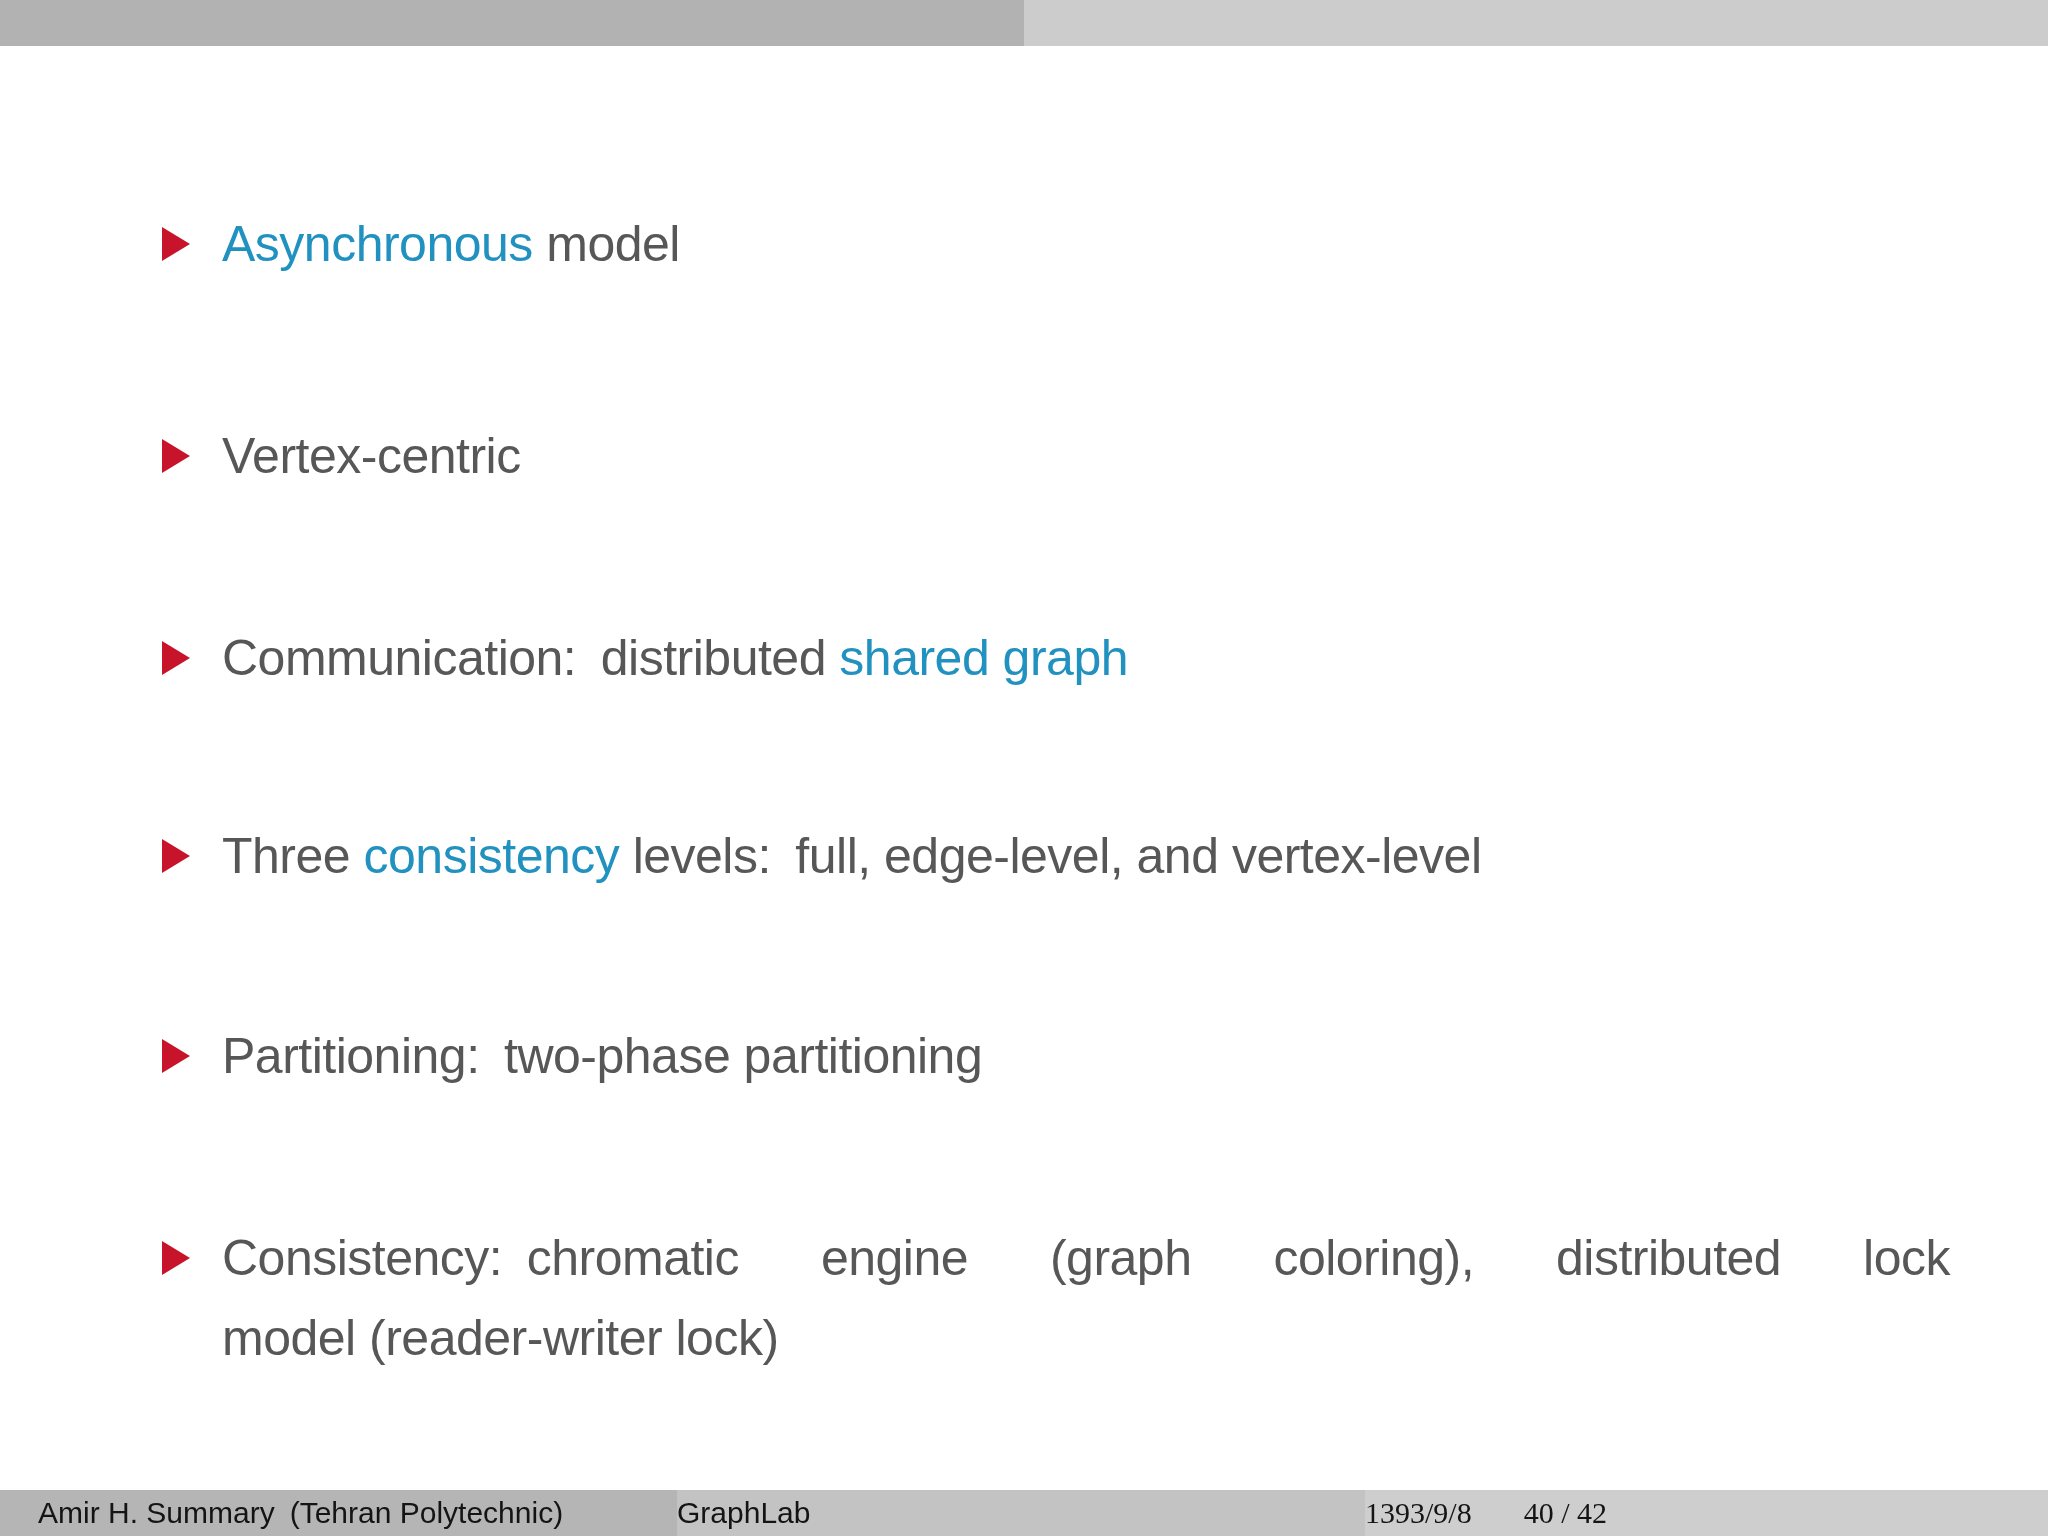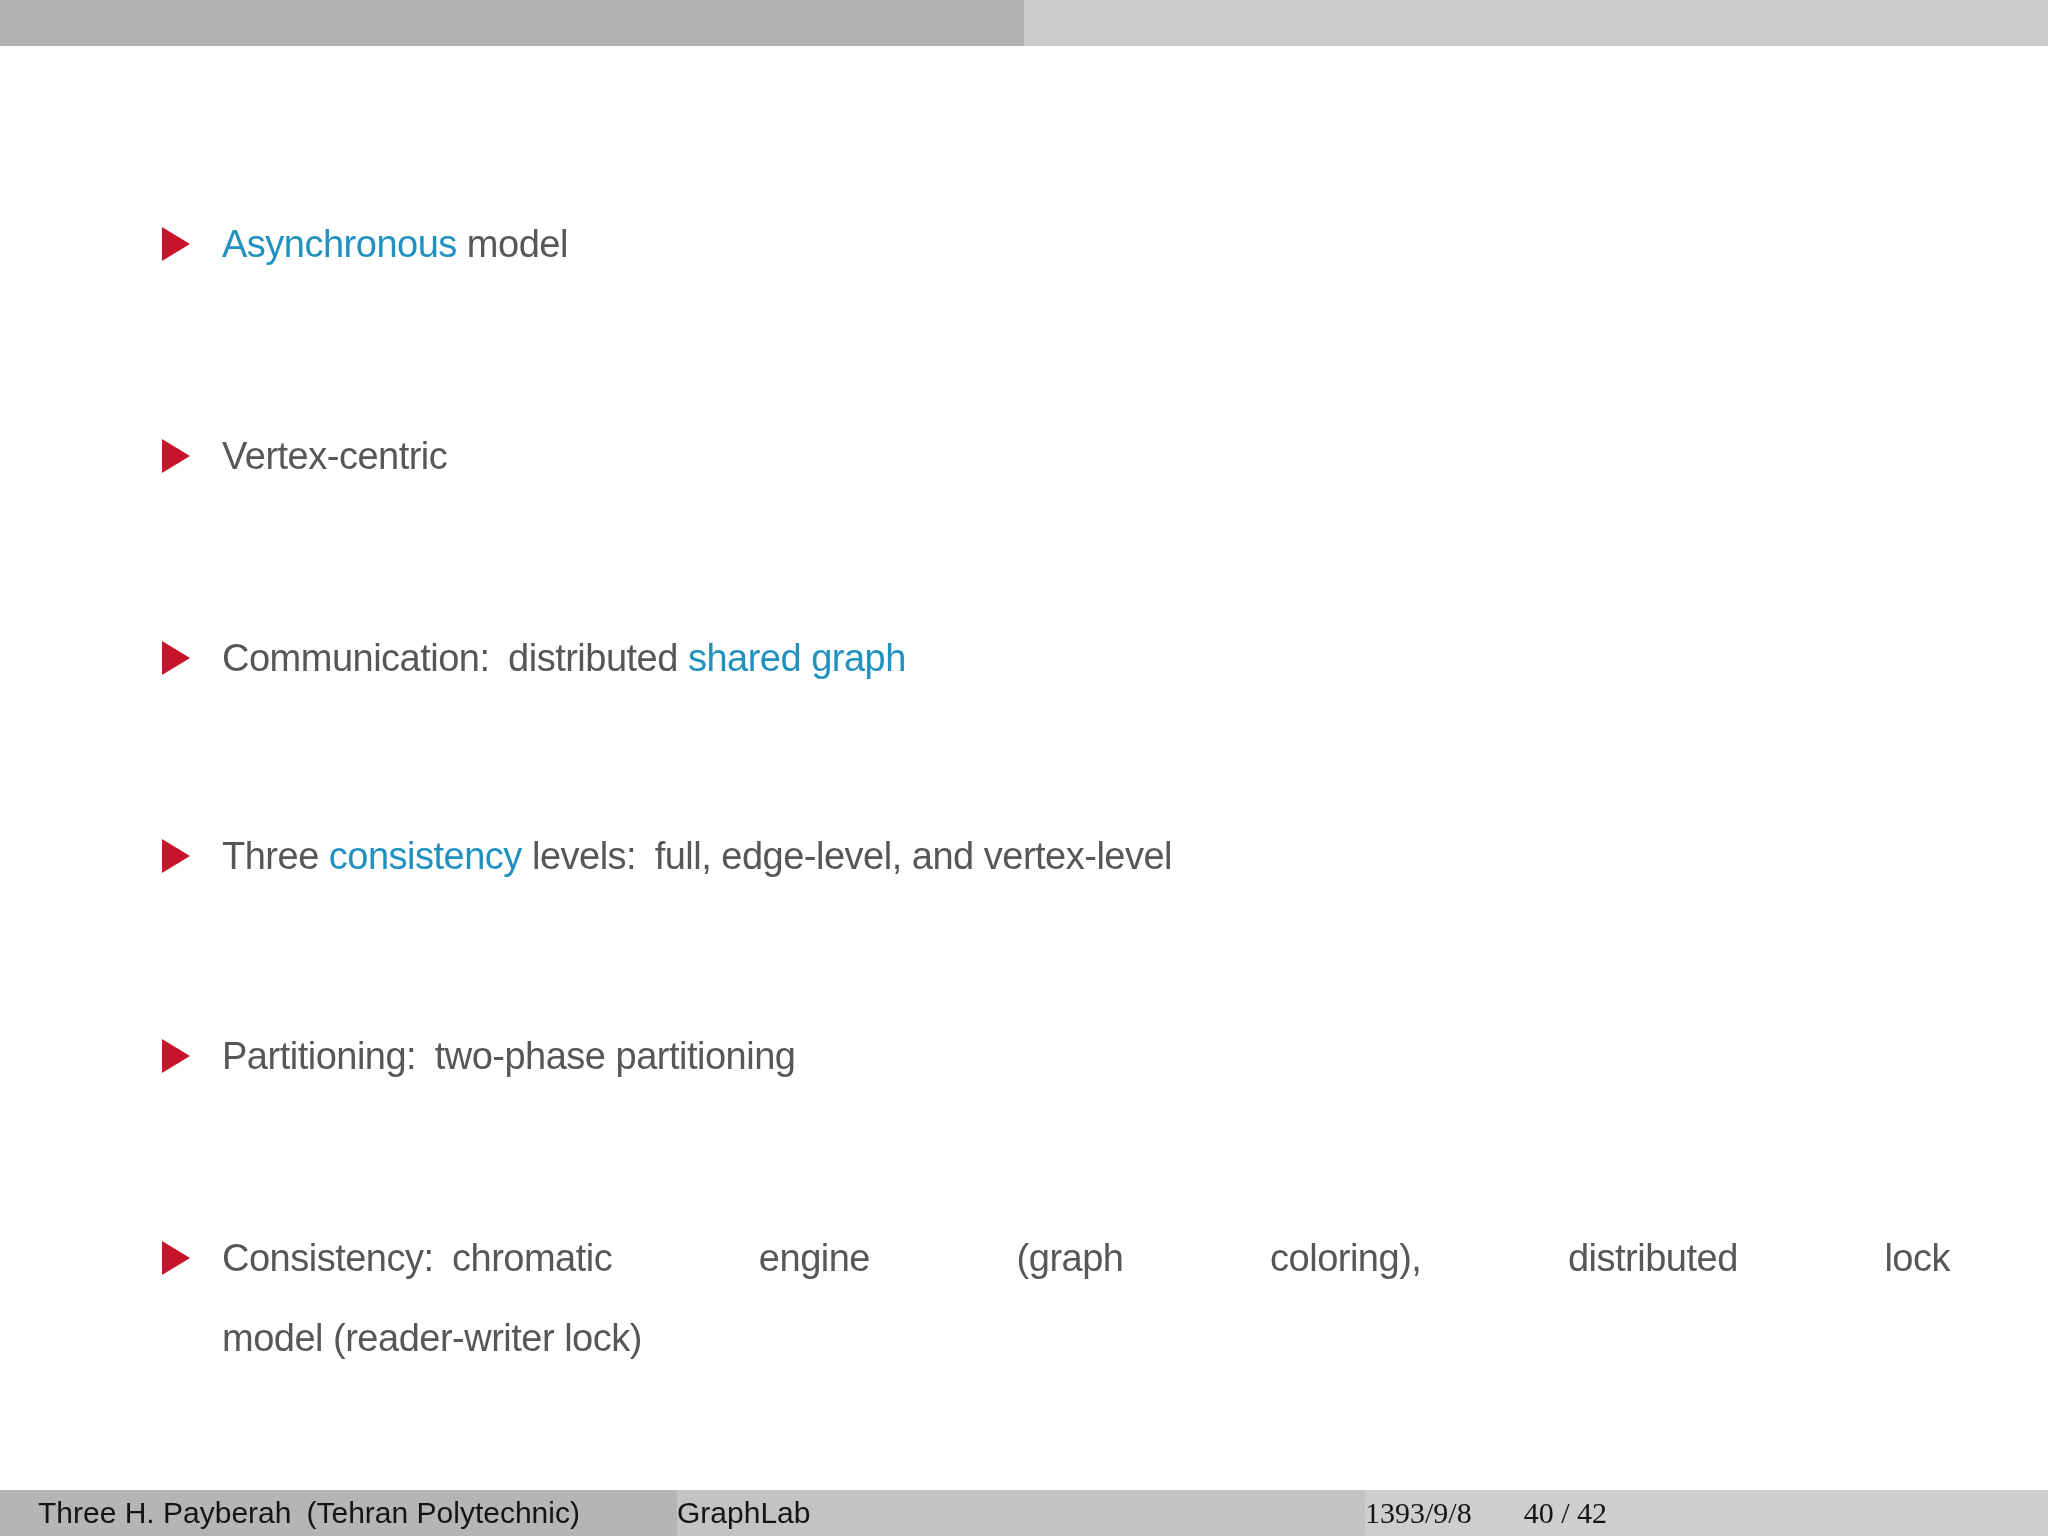--- a/index.html
+++ b/index.html
@@ -59,21 +59,21 @@
     flex: 0 0 auto;
     width: 0; height: 0;
     border-top: 17px solid transparent;
     border-bottom: 17px solid transparent;
     border-left: 28px solid var(--bullet, #c8142a);
     margin-top: 23px;
   }
   .btext {
     margin-left: 32px;
     width: 1728px;
-    font-size: 38px;
+    font-size: 50px;
     line-height: 80px;
     letter-spacing: -0.5px;
     color: var(--body_text, #575757);
   }
   .btext .accent { color: var(--accent, #2191c0); }
   .justify-line {
     text-align: justify;
     text-align-last: justify;
   }
 
@@ -148,21 +148,21 @@
 
   <div class="bullet" style="top:1218px">
     <span class="tri"></span>
     <div class="btext">
       <div class="justify-line"><span>Consistency: chromatic engine (graph coloring), distributed lock</span></div>
       <div>model (reader-writer lock)</div>
     </div>
   </div>
 
   <div class="footer">
-    <div class="footer-sec footer-author">Three H. Payberah (Tehran Polytechnic)</div>
+    <div class="footer-sec footer-author">Amir H. Summary (Tehran Polytechnic)</div>
     <div class="footer-sec footer-title">GraphLab</div>
     <div class="footer-sec footer-right">
       <span>1393/9/8</span>
       <span>40 / 42</span>
     </div>
   </div>
 
 </div>
 
 </body></html>

